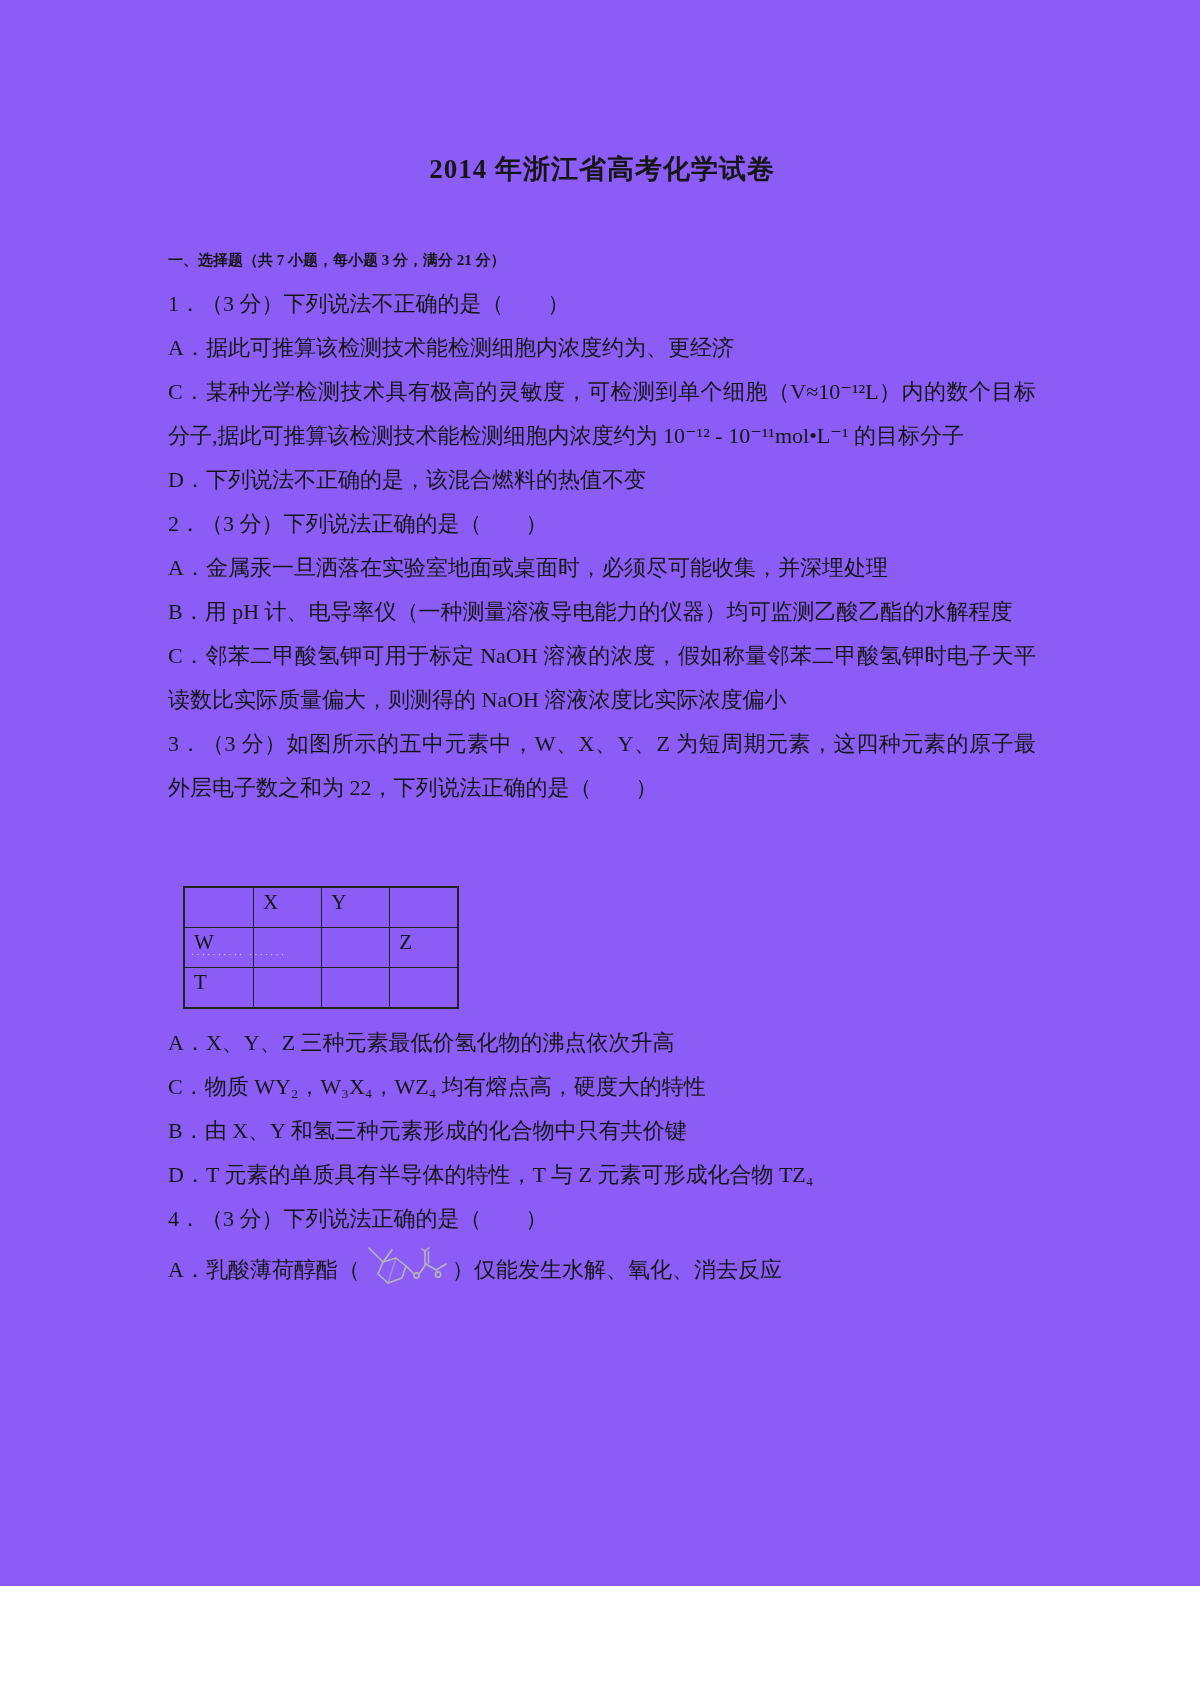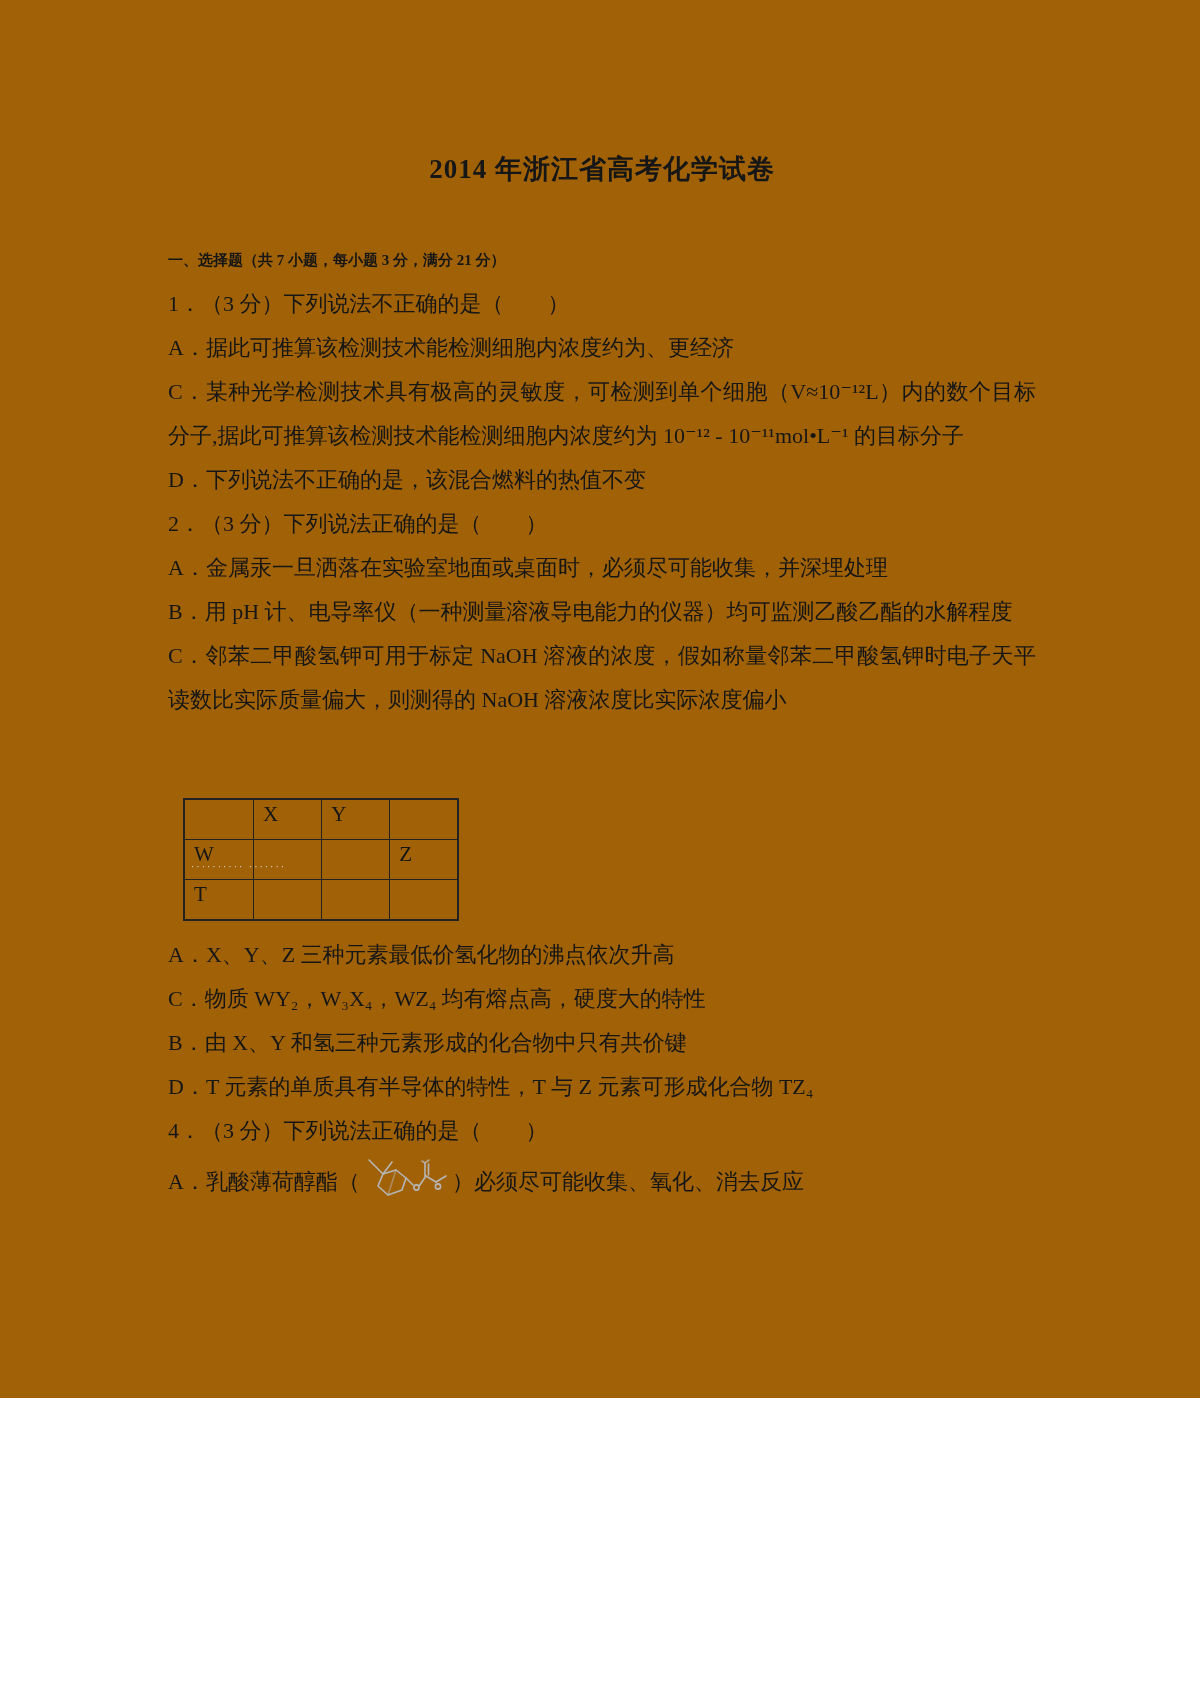--- a/index.html
+++ b/index.html
@@ -1,20 +1,20 @@
 <!DOCTYPE html>
 <html><head>
 <meta charset="utf-8">
 <style>
   html,body{margin:0;padding:0;background:#ffffff;}
   .page{
     position:relative;
-    width:1200px;height:1398px;
+    width:1200px;height:1586px;
     box-sizing:border-box;
-    background:#a16207;
+    background:#8b5cf6;
     padding:150px 164px 16px 168px;
     overflow:hidden;
     font-family:"Liberation Serif","DejaVu Serif",serif;
     color:#161616;
   }
   .title{
     font-size:27px;
     font-weight:bold;
     text-align:center;
     line-height:38px;
@@ -83,20 +83,21 @@
   <p class="line">1．（3 分）下列说法不正确的是（　　）</p>
   <p class="line">A．据此可推算该检测技术能检测细胞内浓度约为、更经济</p>
   <p class="line">C．某种光学检测技术具有极高的灵敏度，可检测到单个细胞（V≈10⁻¹²L）内的数个目标分子,据此可推算该检测技术能检测细胞内浓度约为 10⁻¹² - 10⁻¹¹mol•L⁻¹ 的目标分子</p>
   <p class="line">D．下列说法不正确的是，该混合燃料的热值不变</p>
 
   <p class="line">2．（3 分）下列说法正确的是（　　）</p>
   <p class="line">A．金属汞一旦洒落在实验室地面或桌面时，必须尽可能收集，并深埋处理</p>
   <p class="line">B．用 pH 计、电导率仪（一种测量溶液导电能力的仪器）均可监测乙酸乙酯的水解程度</p>
   <p class="line">C．邻苯二甲酸氢钾可用于标定 NaOH 溶液的浓度，假如称量邻苯二甲酸氢钾时电子天平读数比实际质量偏大，则测得的 NaOH 溶液浓度比实际浓度偏小</p>
 
+  <p class="line">3．（3 分）如图所示的五中元素中，W、X、Y、Z 为短周期元素，这四种元素的原子最外层电子数之和为 22，下列说法正确的是（　　）</p>
 
   <div class="table-wrap">
     <table class="element-table">
       <tbody>
           <tr>
         <td></td>
         <td>X</td>
         <td>Y</td>
         <td></td>
       </tr>
@@ -137,16 +138,16 @@
         <circle cx="55.5" cy="34.5" r="2.6"></circle>
         <path d="M58.5,32.5 L65,23"></path>
 
         <path d="M64,23 L64,10 M67.5,22 L67.5,11"></path>
         <path d="M61,8 L64,10 L68,7" opacity="0.8"></path>
 
         <path d="M65,23 L75,29"></path>
         <circle cx="77" cy="33.5" r="2.6"></circle>
         <path d="M75,29 L85,23"></path>
       </g>
-    </svg><span>）必须尽可能收集、氧化、消去反应</span>
+    </svg><span>）仅能发生水解、氧化、消去反应</span>
   </p>
 
 </div>
 
 </body></html>

